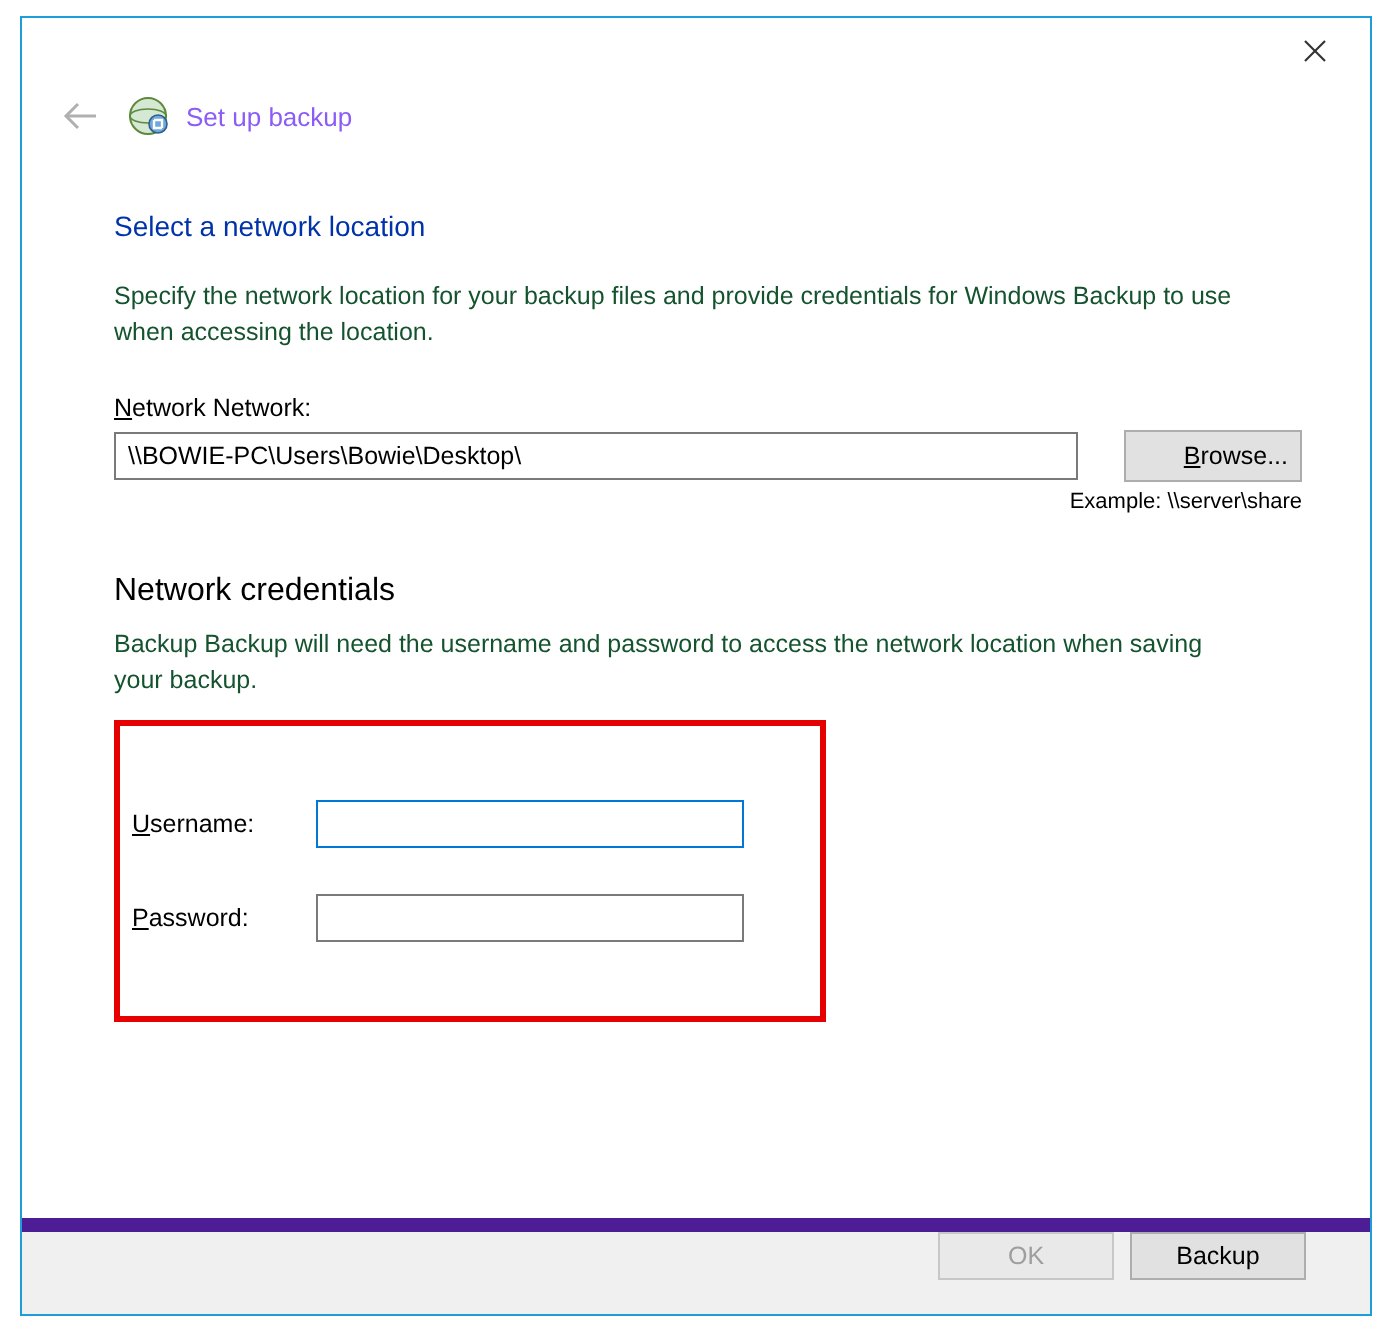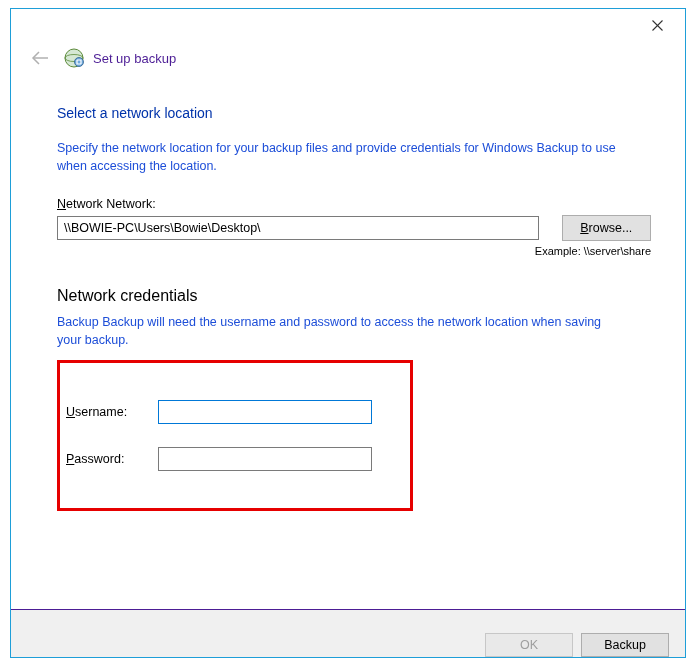--- a/index.html
+++ b/index.html
@@ -61,39 +61,39 @@
   margin-right: 12px;
 }
 .wizard-icon {
   width: 22px;
   height: 22px;
   margin-right: 8px;
   position: relative;
 }
 .wizard-title {
   font-size: 13px;
-  color: #4c1d95;
+  color: #8b5cf6;
 }
 .content {
   flex: 1;
   padding: 30px 34px 10px 46px;
   box-sizing: border-box;
   position: relative;
 }
 h1.heading {
   color: #0033aa;
   font-weight: normal;
   font-size: 14px;
   margin: 0 0 18px 0;
 }
 .instruction {
   font-size: 12.5px;
   line-height: 1.45;
   margin-bottom: 22px;
-  color: #1d4ed8;
+  color: #14532d;
   max-width: 570px;
 }
 .field-label {
   font-size: 12.5px;
   margin-bottom: 4px;
 }
 .field-label .ul { text-decoration: underline; }
 .loc-row {
   display: flex;
   align-items: center;
@@ -111,20 +111,21 @@
 }
 .browse-btn {
   width: 90px;
   height: 26px;
   margin-left: 10px;
   background: #e1e1e1;
   border: 1px solid #adadad;
   font-family: inherit;
   font-size: 12.5px;
   cursor: pointer;
+  text-align: right;
 }
 .example {
   font-size: 11px;
   margin-bottom: 30px;
   text-align: right;
 }
 .section-title {
   font-size: 16px;
   margin-bottom: 8px;
 }
@@ -153,26 +154,26 @@
   font-size: 12.5px;
   padding: 2px 6px;
   box-sizing: border-box;
 }
 .cred-input.focused {
   border: 1px solid #0078d7;
   outline: none;
 }
 .footer {
   height: 48px;
-  border-top: 1px solid #4c1d95;
+  border-top: 7px solid #4c1d95;
   background: #f0f0f0;
   display: flex;
-  align-items: flex-end;
+  align-items: flex-start;
   justify-content: flex-end;
-  padding: 0 16px;
+  padding: 0 32px;
   box-sizing: border-box;
 }
 .footer-btn {
   width: 88px;
   height: 24px;
   margin-left: 8px;
   font-family: inherit;
   font-size: 12.5px;
   border: 1px solid #adadad;
   background: #e1e1e1;

